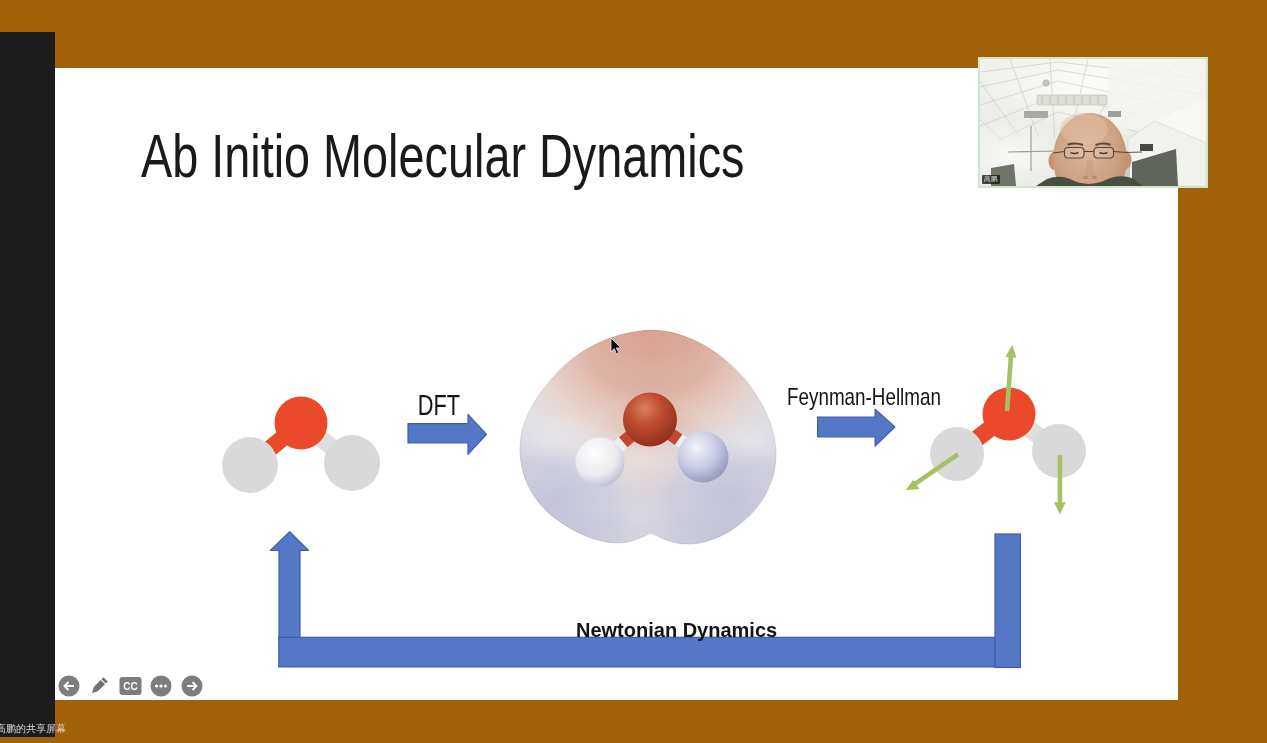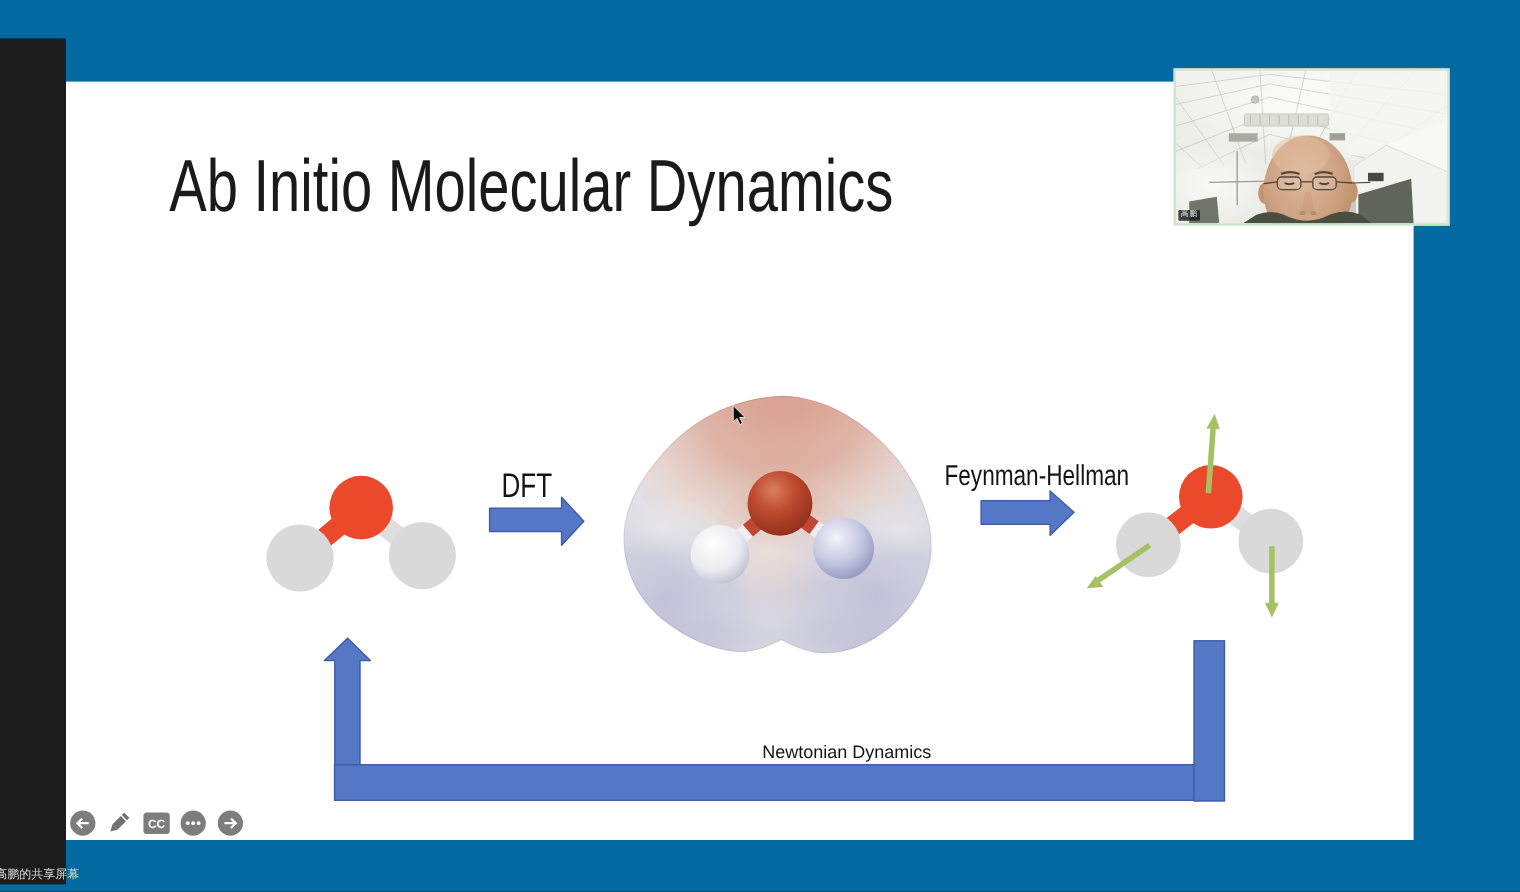--- a/index.html
+++ b/index.html
@@ -1,26 +1,26 @@
 <!DOCTYPE html>
 <html><head>
 <meta charset="utf-8">
 <style>
   * { margin:0; padding:0; box-sizing:border-box; }
   html,body { width:1267px; height:743px; background:#000; overflow:hidden;
     font-family:"Liberation Sans", sans-serif; }
-  .stage { position:absolute; left:0; top:0; width:1267px; height:743px; background:#0369a1; }
+  .stage { position:absolute; left:0; top:0; width:1267px; height:743px; background:#a16207; }
   .filmstrip { position:absolute; left:0; top:32px; width:55px; height:705px; background:#1c1c1c; }
   .slide { position:absolute; left:55px; top:68px; width:1123px; height:632px; background:#fff; }
   .slide-art { position:absolute; left:0; top:0; width:1123px; height:632px; }
   .txt { position:absolute; color:#141414; line-height:1; white-space:nowrap; }
   .title { left:86px; top:57px; font-size:61.5px; color:#1a1a1a; transform:scaleX(0.761); transform-origin:0 0; }
   .lbl-dft { left:304px; top:323.3px; width:160px; text-align:center; font-size:28.6px; transform:scaleX(0.76); }
   .lbl-fh { left:708.5px; top:317.3px; width:200px; text-align:center; font-size:24px; transform:scaleX(0.785); }
-  .lbl-nd { left:521px; top:551.7px; width:200px; text-align:right; font-size:15px; }
+  .lbl-nd { left:521px; top:551.7px; width:200px; text-align:center; font-size:20px;font-weight:bold; }
   .toolbar { position:absolute; left:0px; top:604px; width:220px; height:28px; }
   .tbtn { position:absolute; width:22px; height:22px; top:3px; }
   .webcam { position:absolute; left:978px; top:57px; width:230px; height:131px;
     border:2px solid #cfe5cc; background:#edeee9; }
   .badge { position:absolute; left:2px; bottom:2px; background:rgba(25,28,25,0.82);
     color:#ededed; font-size:6.5px; line-height:1; padding:1.5px 2px; border-radius:1px; letter-spacing:0.5px; }
   .share-label { position:absolute; left:-4px; top:722px; color:#d9d9d9; font-size:10px; letter-spacing:0px; }
 </style>
 </head>
 <body>

